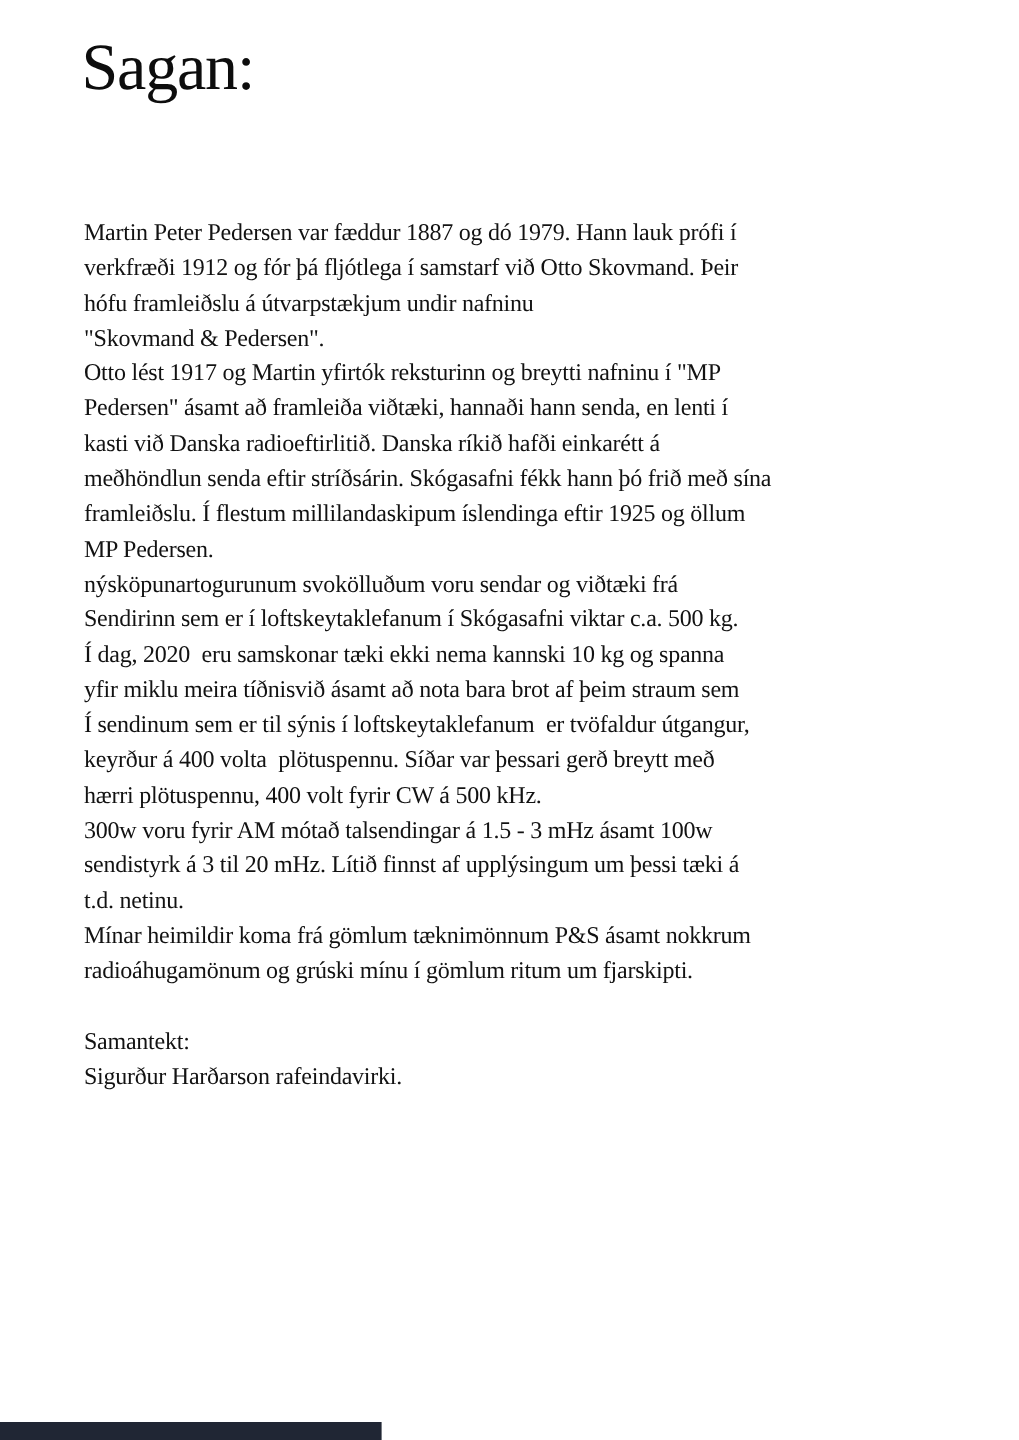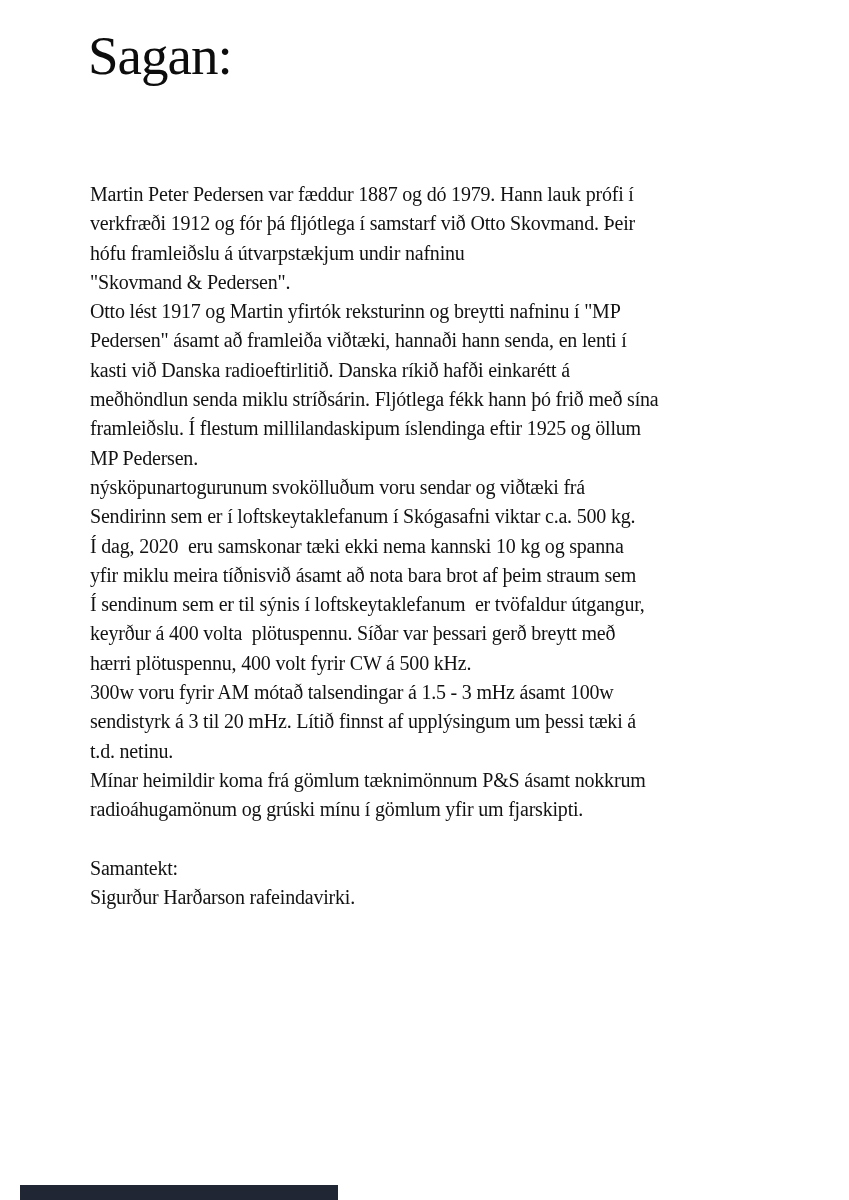--- a/index.html
+++ b/index.html
@@ -8,21 +8,20 @@
     background: #ffffff;
   }
   .page {
     position: relative;
     width: 730px;
     height: 1200px;
     background: #ffffff;
     overflow: hidden;
     font-family: "Liberation Serif", serif;
     color: #121212;
-    margin-left: 20px;
   }
   .doc-title {
     position: absolute;
     left: 68px;
     top: 28px;
     margin: 0;
     font-size: 55px;
     font-weight: 400;
     line-height: 1;
     letter-spacing: -1px;
@@ -59,34 +58,34 @@
   <h1 class="doc-title">Sagan:</h1>
 
   <div class="doc-body" id="doc-body">
       <div class="text-line">Martin Peter Pedersen var fæddur 1887 og dó 1979. Hann lauk prófi í</div>
       <div class="text-line">verkfræði 1912 og fór þá fljótlega í samstarf við Otto Skovmand. Þeir</div>
       <div class="text-line">hófu framleiðslu á útvarpstækjum undir nafninu</div>
       <div class="text-line">"Skovmand &amp; Pedersen".</div>
       <div class="text-line">Otto lést 1917 og Martin yfirtók reksturinn og breytti nafninu í "MP</div>
       <div class="text-line">Pedersen" ásamt að framleiða viðtæki, hannaði hann senda, en lenti í</div>
       <div class="text-line">kasti við Danska radioeftirlitið. Danska ríkið hafði einkarétt á</div>
-      <div class="text-line">meðhöndlun senda miklu stríðsárin. Fljótlega fékk hann þó frið með sína</div>
+      <div class="text-line">meðhöndlun senda eftir stríðsárin. Skógasafni fékk hann þó frið með sína</div>
       <div class="text-line">framleiðslu. Í flestum millilandaskipum íslendinga eftir 1925 og öllum</div>
       <div class="text-line">MP Pedersen.</div>
       <div class="text-line">nýsköpunartogurunum svokölluðum voru sendar og viðtæki frá</div>
       <div class="text-line">Sendirinn sem er í loftskeytaklefanum í Skógasafni viktar c.a. 500 kg.</div>
       <div class="text-line">Í dag, 2020  eru samskonar tæki ekki nema kannski 10 kg og spanna</div>
       <div class="text-line">yfir miklu meira tíðnisvið ásamt að nota bara brot af þeim straum sem</div>
       <div class="text-line">Í sendinum sem er til sýnis í loftskeytaklefanum  er tvöfaldur útgangur,</div>
       <div class="text-line">keyrður á 400 volta  plötuspennu. Síðar var þessari gerð breytt með</div>
       <div class="text-line">hærri plötuspennu, 400 volt fyrir CW á 500 kHz.</div>
       <div class="text-line">300w voru fyrir AM mótað talsendingar á 1.5 - 3 mHz ásamt 100w</div>
       <div class="text-line">sendistyrk á 3 til 20 mHz. Lítið finnst af upplýsingum um þessi tæki á</div>
       <div class="text-line">t.d. netinu.</div>
       <div class="text-line">Mínar heimildir koma frá gömlum tæknimönnum P&amp;S ásamt nokkrum</div>
-      <div class="text-line">radioáhugamönum og grúski mínu í gömlum yfir um fjarskipti.</div>
+      <div class="text-line">radioáhugamönum og grúski mínu í gömlum ritum um fjarskipti.</div>
       <div class="text-line"></div>
       <div class="text-line">Samantekt:</div>
       <div class="text-line">Sigurður Harðarson rafeindavirki.</div>
     </div>
 
   <div class="footer-bar" style="background: rgb(32, 38, 52);"></div>
 </div>
 
 </body></html>

